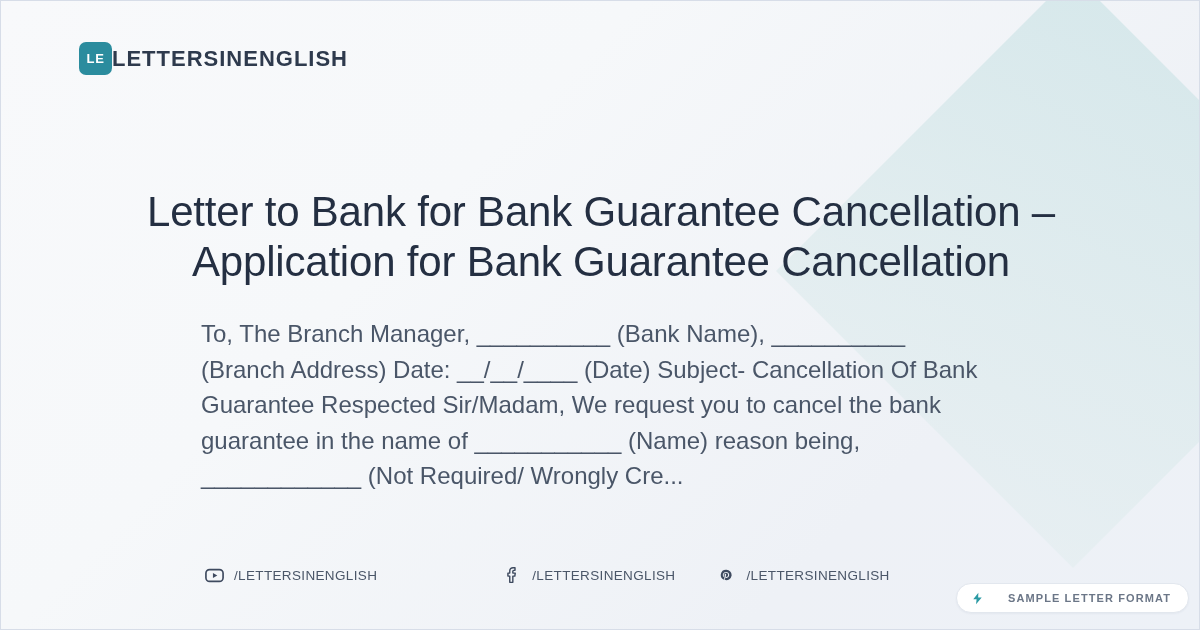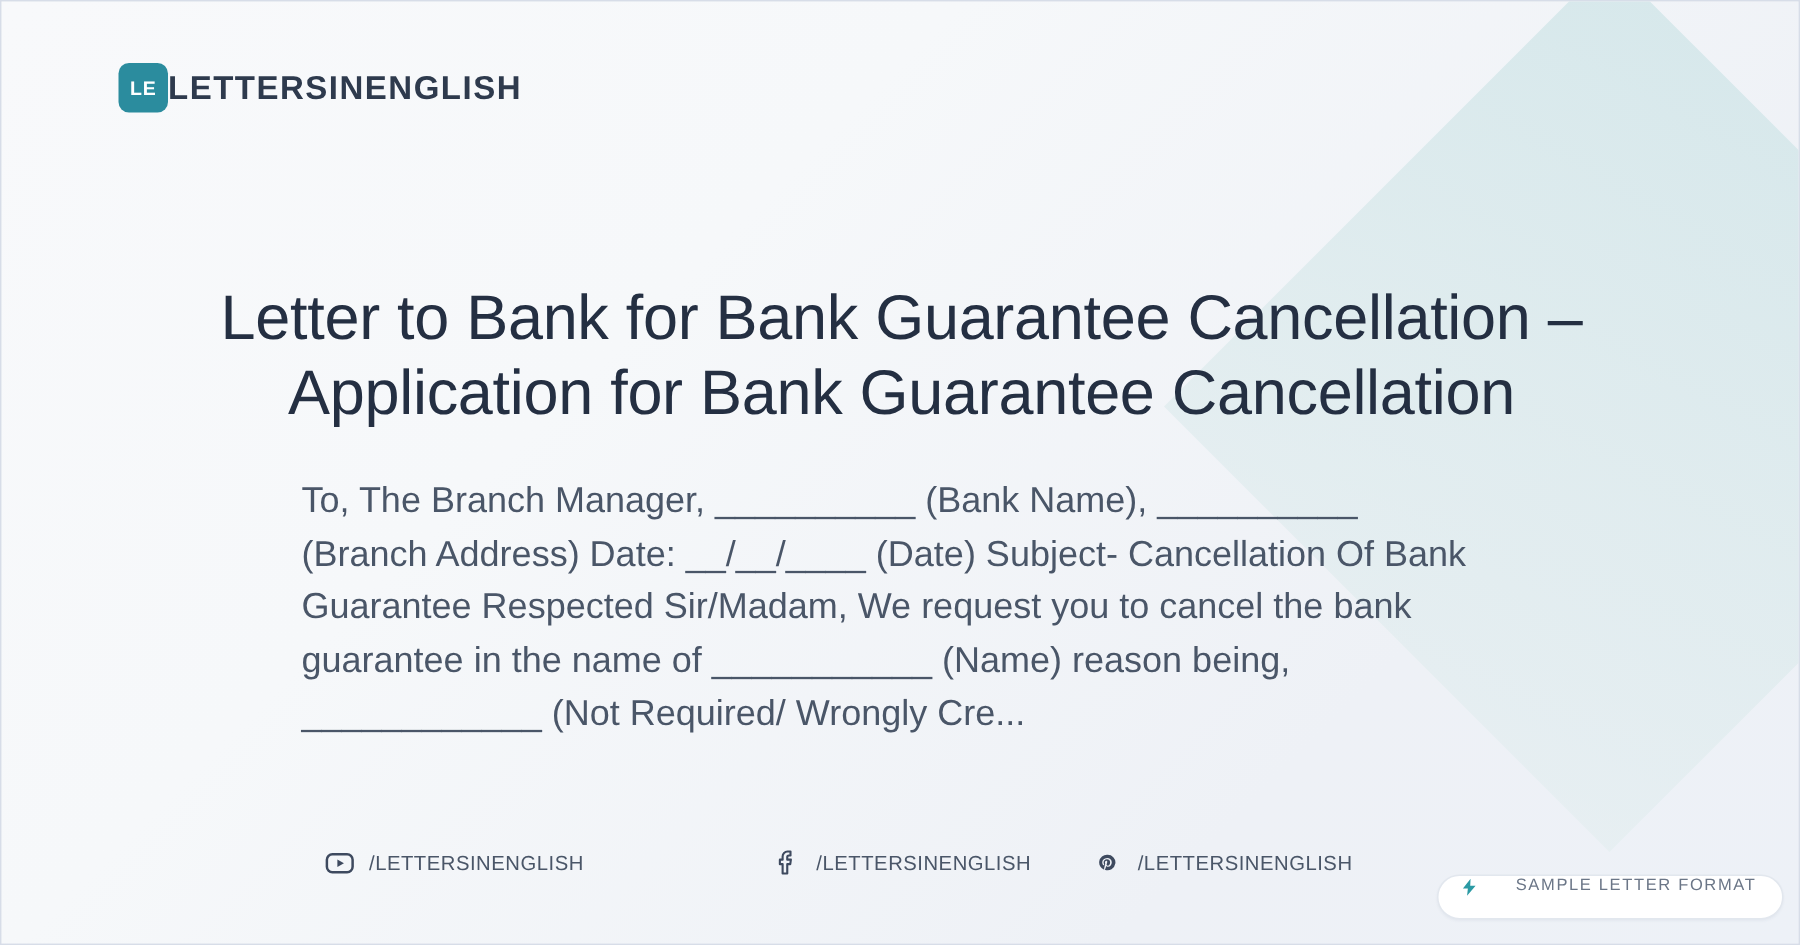--- a/index.html
+++ b/index.html
@@ -90,21 +90,21 @@
     width: 790px;
     font-size: 24px;
     line-height: 35.5px;
     color: #4a5668;
     font-weight: 400;
   }
 
   
   .social-bar {
     position: absolute;
-    left: 214px;
+    left: 202px;
     top: 563px;
     display: flex;
     align-items: center;
   }
   .social {
     display: flex;
     align-items: center;
     gap: 9px;
   }
   .social-icon {
@@ -131,22 +131,24 @@
   .badge {
     position: absolute;
     right: 10px;
     top: 582px;
     height: 28px;
     padding: 0 17px 0 14px;
     background: #ffffff;
     border: 1px solid #e2e7ee;
     border-radius: 16px;
     display: flex;
+    align-items: center;
     gap: 24px;
     box-shadow: 0 1px 2px rgba(40,60,90,0.05);
+    font-weight: bold;
   }
   .badge-icon {
     width: 13px;
     height: 15px;
     display: flex;
     align-items: center;
     justify-content: center;
     color: #2b9aa4;
     flex: none;
   }

